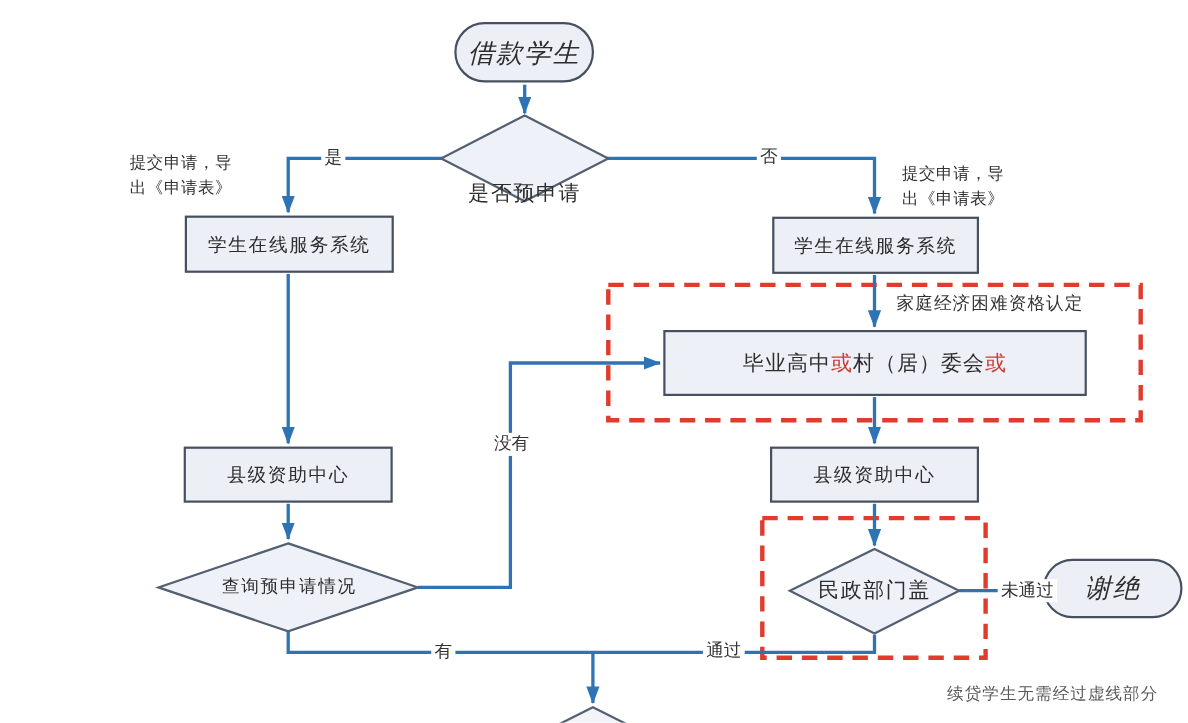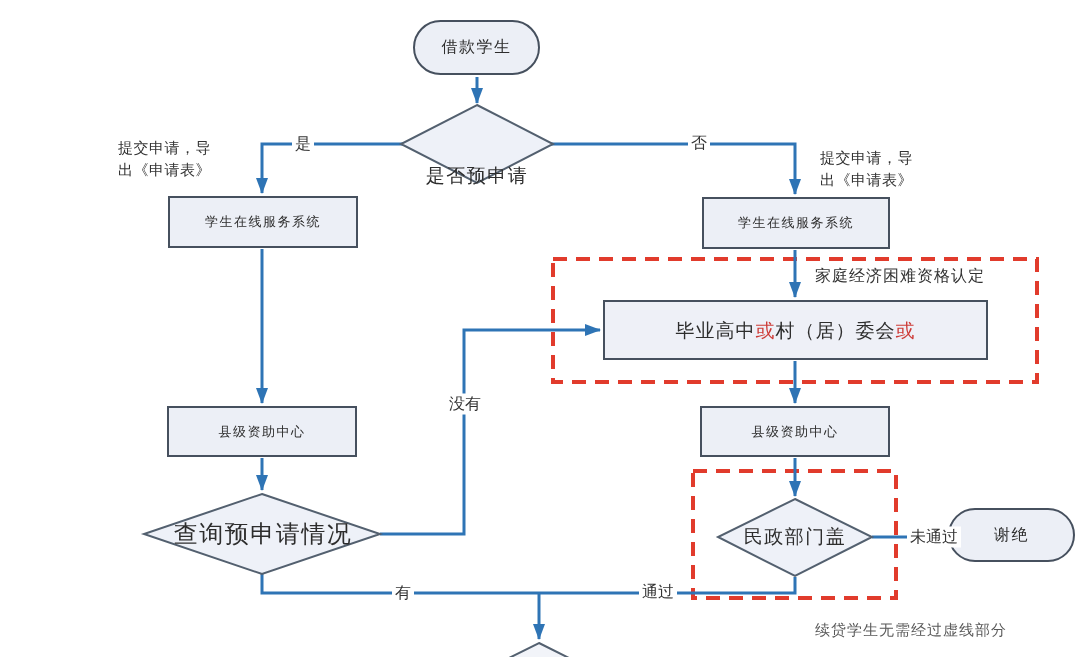--- a/index.html
+++ b/index.html
@@ -7,23 +7,23 @@
     width:1080px;height:657px;background:#ffffff;overflow:hidden;
     font-family:"DejaVu Sans","Liberation Sans",sans-serif;
   }
   .stage{position:relative;width:1080px;height:657px;background:#ffffff;}
   .layer{position:absolute;left:0;top:0;}
 
   
   .node{
     position:absolute;display:flex;align-items:center;justify-content:center;
     background:#eceff6;border:2.5px solid #46505e;color:#2d2d2d;
-    font-size:13px;letter-spacing:1.5px;text-align:center;box-sizing:border-box;
+    font-size:17px;letter-spacing:1.5px;text-align:center;box-sizing:border-box;
   }
-  .rounded{border-radius:28px;font-size:16px;}
+  .rounded{border-radius:28px;font-size:24px;font-style:italic;}
   .stamp{flex-direction:row;line-height:28px;font-size:19px;letter-spacing:1px;background:#eef0f7;}
   .red{color:#cd3a36;}
 
   
   .dlabel{
     position:absolute;transform:translate(-50%,-50%);
     color:#2d2d2d;font-size:19px;letter-spacing:1.5px;white-space:nowrap;
   }
 
   
@@ -101,36 +101,36 @@
 
   <div class="node" style="left:700px;top:406px;width:190px;height:51px;">
     <span>县级资助中心</span>
   </div>
 
   <div class="node rounded" style="left:948px;top:508px;width:127px;height:54px;">
     <span>谢绝</span>
   </div>
 
   <div class="dlabel" style="left:477px;top:144px;margin-top:32px;">是否预申请</div>
-  <div class="dlabel" style="left:263px;top:534px;font-size:24px;">查询预申请情况</div>
+  <div class="dlabel" style="left:263px;top:534px;font-size:16px;">查询预申请情况</div>
   <div class="dlabel" style="left:795px;top:537px;">民政部门盖</div>
 
   <div class="elabel" style="left:303px;top:144px;">是</div>
   <div class="elabel" style="left:699px;top:143px;">否</div>
   <div class="elabel" style="left:465px;top:404px;">没有</div>
   <div class="elabel" style="left:403px;top:593px;">有</div>
   <div class="elabel" style="left:658px;top:592px;">通过</div>
   <div class="elabel" style="left:911px;top:537px;margin-left:23px;">未通过</div>
 
   <div class="note" style="left:118px;top:137px;">
     <div>提交申请，导</div>
     <div>出《申请表》</div>
   </div>
   <div class="note" style="left:820px;top:147px;">
     <div>提交申请，导</div>
     <div>出《申请表》</div>
   </div>
 
   <div class="dashlabel" style="left:815px;top:266px;">家庭经济困难资格认定</div>
 
-  <div class="footnote" style="left:815px;top:621px;">续贷学生无需经过虚线部分</div>
+  <div class="footnote" style="left:861px;top:621px;">续贷学生无需经过虚线部分</div>
 
 </div>
 
 </body></html>

